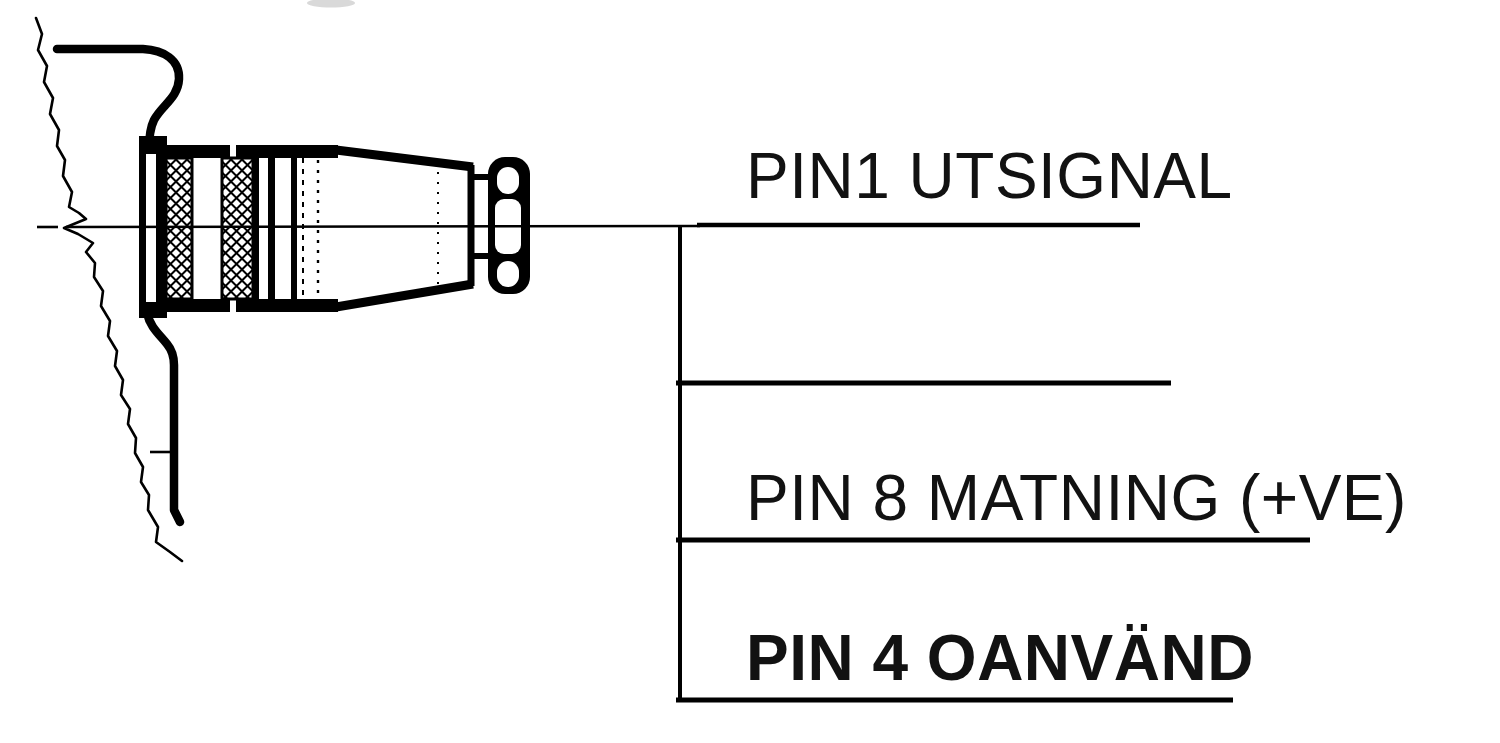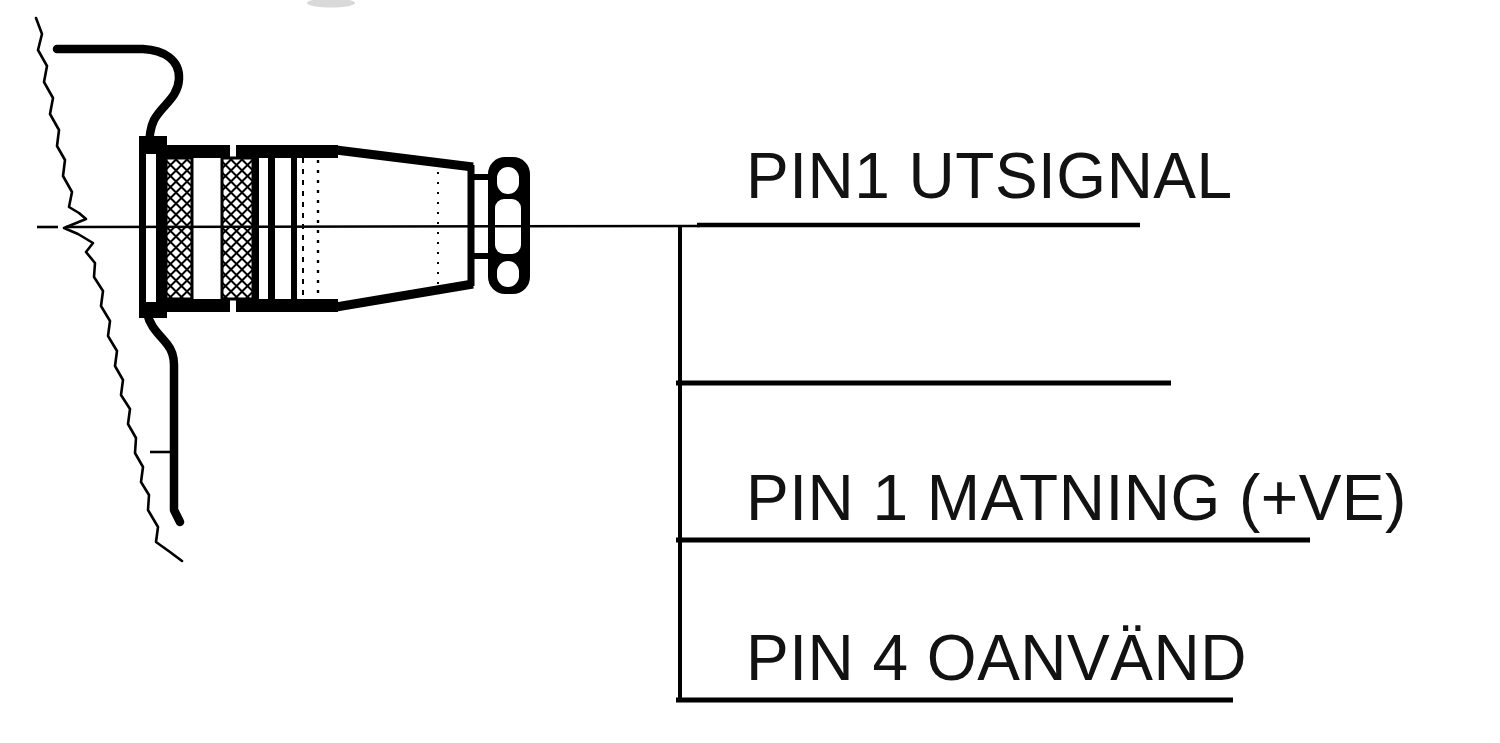--- a/index.html
+++ b/index.html
@@ -16,21 +16,21 @@
     left:746px;
     font-size:64px;
     line-height:1;
     letter-spacing:0.5px;
     color:var(--ink,#121212);
     white-space:pre;
   }
   .pin-label.p1{top:144px;}
   .pin-label.p2{top:302px;}
   .pin-label.p3{top:466px;}
-  .pin-label.p4{top:626px;}
+  .pin-label.p4{top:626px;font-weight:bold;}
 </style>
 </head>
 <body>
 
 <div class="stage">
 
   <svg width="1500" height="743" viewBox="0 0 1500 743">
     <defs>
       <pattern id="knurl" width="11" height="11" patternUnits="userSpaceOnUse">
         <path d="M0,5.5 L5.5,0 M5.5,11 L11,5.5 M0,5.5 L5.5,11 M5.5,0 L11,5.5" stroke="#000" stroke-width="2" fill="none"></path>
@@ -100,16 +100,16 @@
     <g stroke="#000">
       <line x1="697" y1="225" x2="1140" y2="225" stroke-width="4.6"></line>
       <line x1="680" y1="225" x2="680" y2="700" stroke-width="4"></line>
       <line x1="676" y1="383" x2="1171" y2="383" stroke-width="5"></line>
       <line x1="676" y1="540" x2="1310" y2="540" stroke-width="5"></line>
       <line x1="676" y1="700" x2="1233" y2="700" stroke-width="5"></line>
     </g>
   </svg>
 
   <div class="pin-label p1">PIN1 UTSIGNAL</div>
-  <div class="pin-label p3">PIN 1 MATNING (+VE)</div>
+  <div class="pin-label p3">PIN 8 MATNING (+VE)</div>
   <div class="pin-label p4">PIN 4 OANVÄND</div>
 
 </div>
 
 </body></html>

